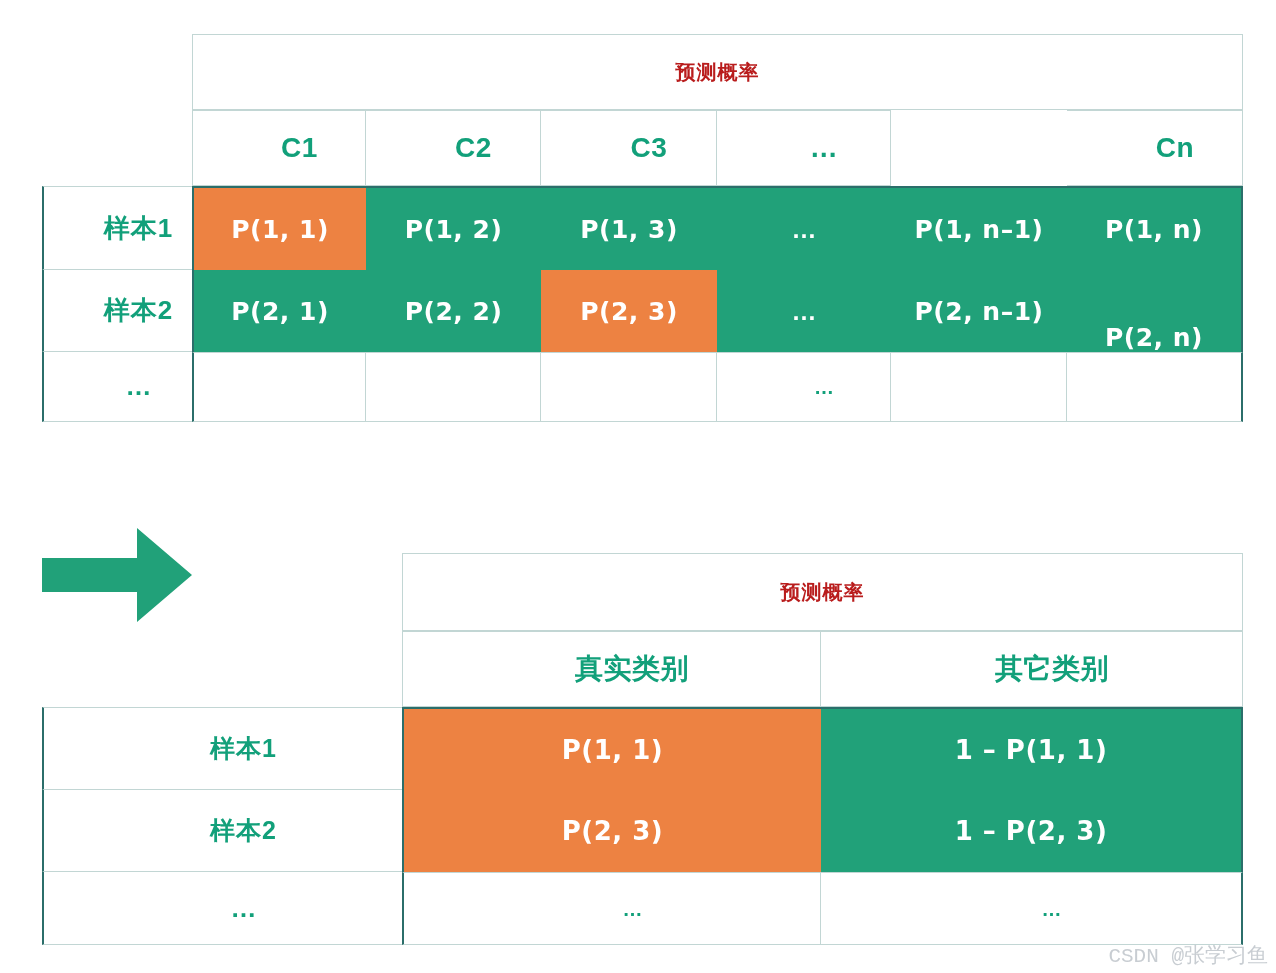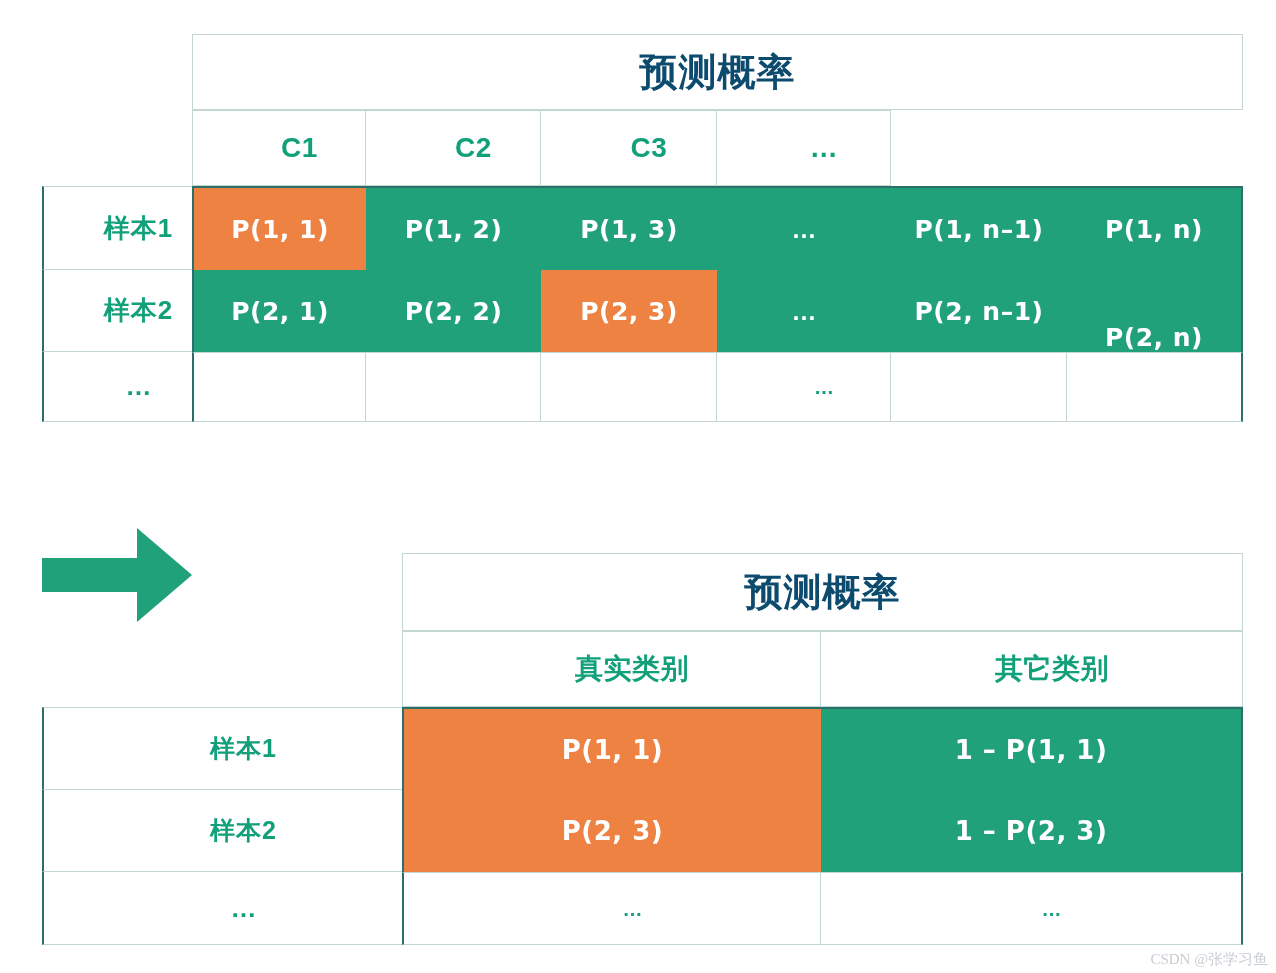--- a/index.html
+++ b/index.html
@@ -46,23 +46,23 @@
   .hair-t { border-top: 1px solid #c2d6d4; }
   .hair-b { border-bottom: 1px solid #c2d6d4; padding-left: 41px; }
 
   
   .rule-l { border-left: 2px solid #2b6e6a; }
   .rule-r { border-right: 2px solid #2b6e6a; }
   .rule-t { border-top: 2px solid #2b6e6a; }
 
   
   .hdr-cn {
-    color: #0c4a6e;
-    font-weight: bold;
-    font-size: 38px;
+    color: #b91c1c;
+    font-weight: bold;
+    font-size: 20px;
     letter-spacing: 1px;
   }
   .hdr-col {
     color: #12a07a;
     font-weight: bold;
     font-size: 28px;
     letter-spacing: 0.5px;
   }
   .row-label {
     color: #12a07a;
@@ -121,22 +121,22 @@
     width: 150px;
     height: 94px;
   }
 
   
   .watermark {
     position: absolute;
     right: 8px;
     bottom: 4px;
     color: #c8cdd2;
-    font-size: 15px;
-    font-family: Liberation Serif, serif;
+    font-size: 21px;
+    font-family: Liberation Mono, monospace;
     white-space: nowrap;
   }
 </style>
 </head>
 <body>
 
 <div class="stage">
 
   <div class="tbl" style="left:0; top:0; width:1276px; height:440px;">
 
@@ -148,20 +148,23 @@
       <span class="hdr-col">C1</span>
     </div>
     <div class="cell hair-t hair-b hair-r" style="left:366px; top:110px; width:175px; height:76px;">
       <span class="hdr-col">C2</span>
     </div>
     <div class="cell hair-t hair-b hair-r" style="left:541px; top:110px; width:176px; height:76px;">
       <span class="hdr-col">C3</span>
     </div>
     <div class="cell hair-t hair-b hair-r" style="left:717px; top:110px; width:174px; height:76px;">
       <span class="hdr-col">…</span>
+    </div>
+    <div class="cell hair-t hair-b hair-r" style="left:1067px; top:110px; width:176px; height:76px;">
+      <span class="hdr-col">Cn</span>
     </div>
 
     <div class="cell rule-l hair-t hair-b" style="left:42px; top:186px; width:150px; height:84px;">
       <span class="row-label">样本1</span>
     </div>
     <div class="cell rule-l hair-b" style="left:42px; top:270px; width:150px; height:82px;">
       <span class="row-label">样本2</span>
     </div>
     <div class="cell rule-l hair-b" style="left:42px; top:352px; width:150px; height:70px;">
       <span class="dots-green">…</span>

